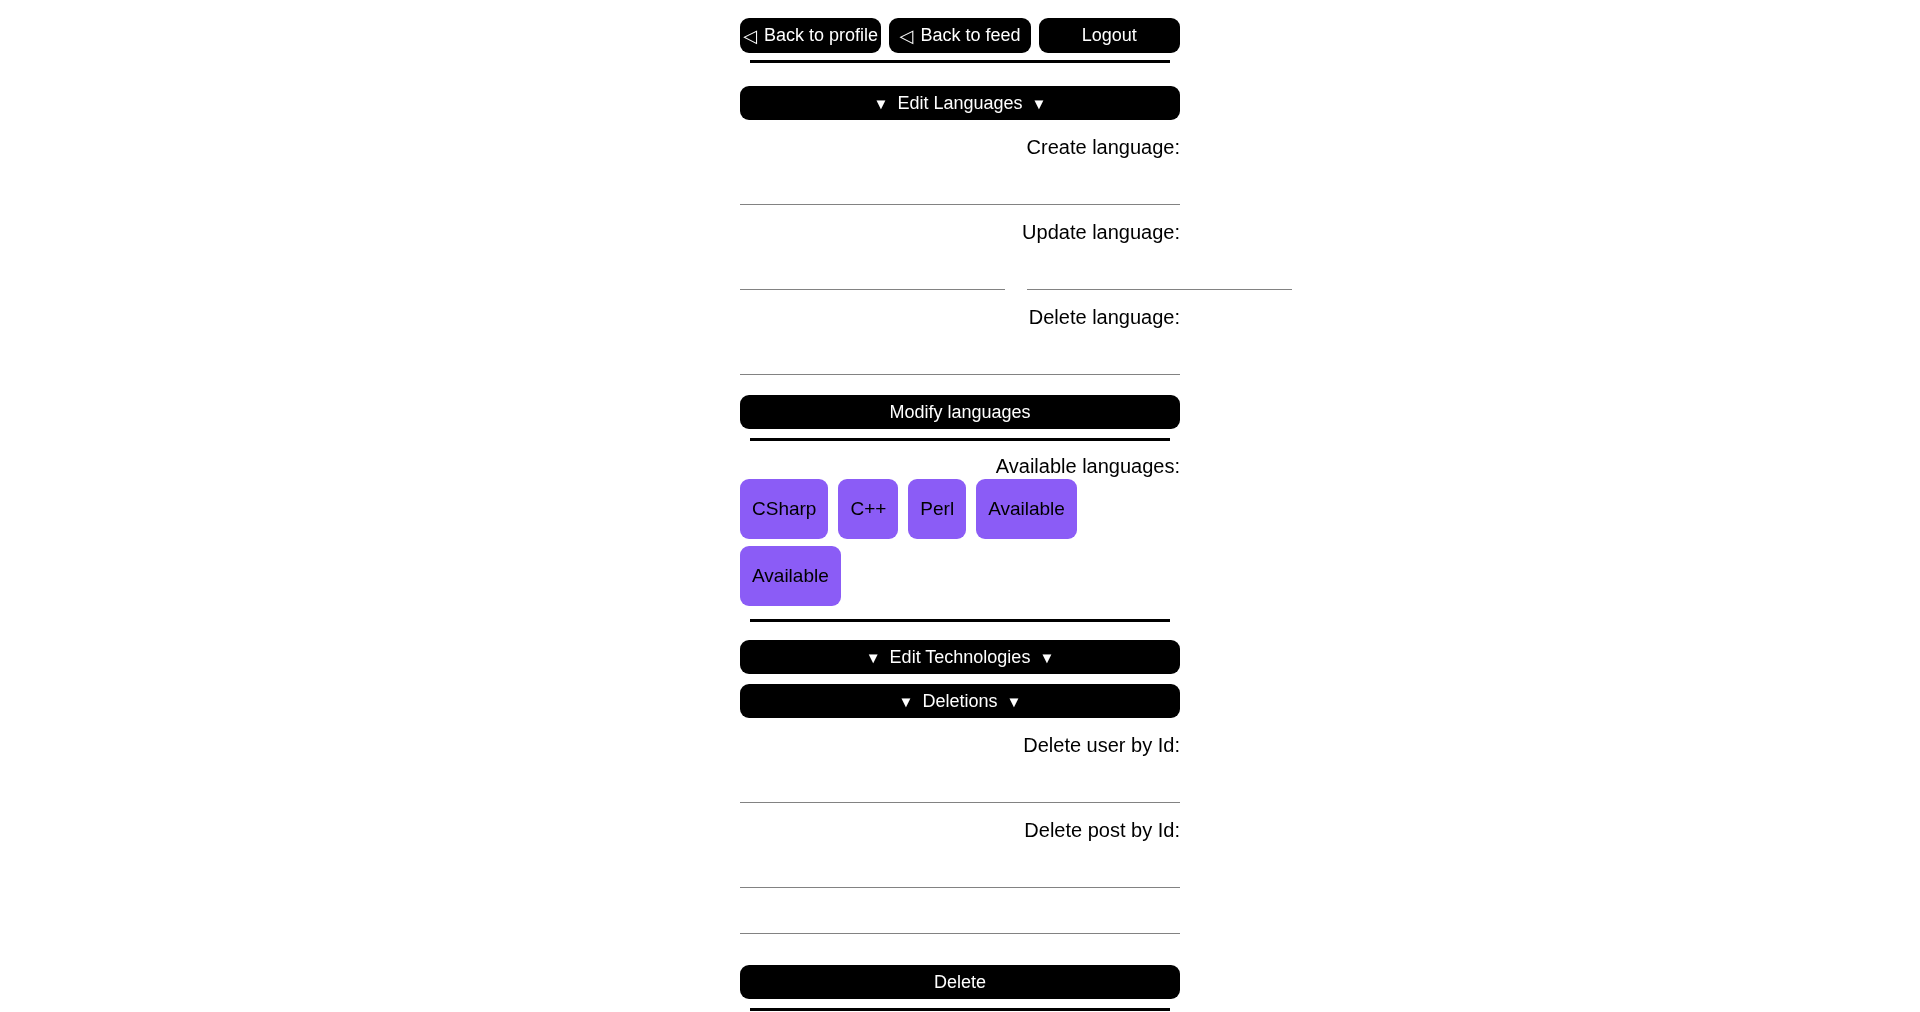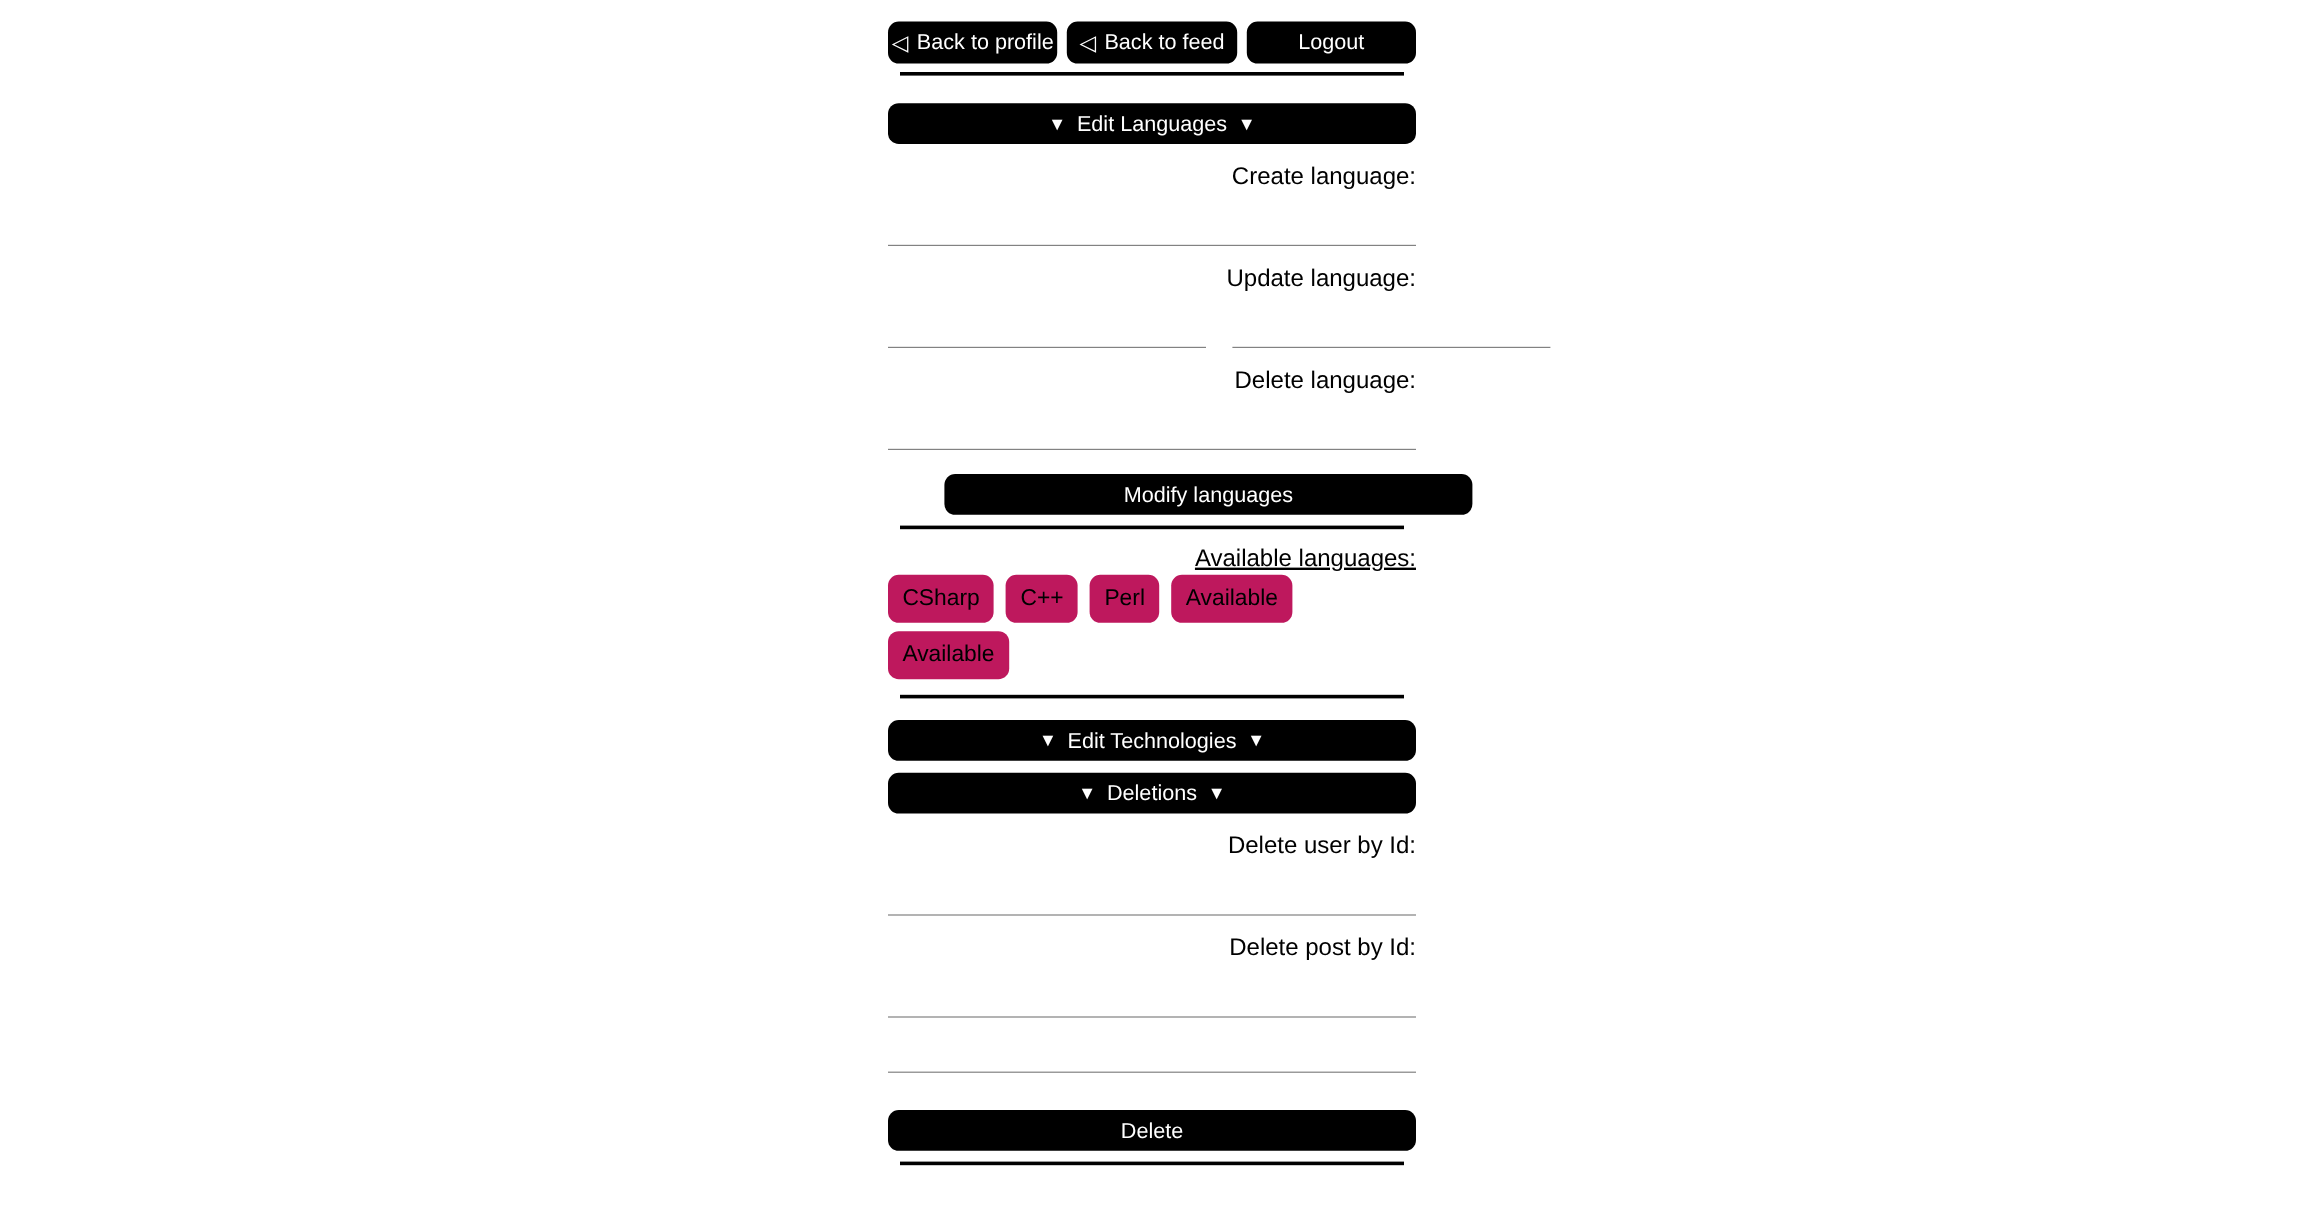--- a/index.html
+++ b/index.html
@@ -49,34 +49,34 @@
     height: 34px;
     background: #000000;
     color: #ffffff;
     border: none;
     border-radius: 9px;
     font-family: "Liberation Sans", sans-serif;
     font-size: 18px;
     cursor: pointer;
   }
   .bar.mt-23 { margin-top: 23px; }
-  .bar.mt-20 { margin-top: 20px; margin-left: 47px; }
+  .bar.mt-20 { margin-top: 20px; }
   .bar.mt-18 { margin-top: 18px; }
   .bar.mt-10 { margin-top: 10px; }
   .bar.mt-32 { margin-top: 31px; }
   .caret { font-size: 15px; line-height: 1; }
   
   .label {
     margin-top: 16px;
     font-size: 20px;
     line-height: 23px;
     color: #000000;
     text-align: right;
   }
-  .label.mt-14 { margin-top: 14px; text-decoration: underline; }
+  .label.mt-14 { margin-top: 14px; }
   
   .uinput {
     display: block;
     width: 100%;
     height: 42px;
     margin-top: 4px;
     border: none;
     border-bottom: 1px solid #828282;
     outline: none;
     background: transparent;
@@ -88,24 +88,24 @@
   .row { display: flex; gap: 22px; }
   .row .uinput { flex: 1; width: auto; }
   
   .tags {
     margin-top: 1px;
     display: flex;
     flex-wrap: wrap;
     gap: 7px 10px;
   }
   .tag {
-    background: #be185d;
+    background: #8b5cf6;
     color: #000000;
     border-radius: 9px;
-    padding: 9px 12px;
+    padding: 19px 12px;
     font-size: 19px;
     line-height: 22px;
     white-space: nowrap;
   }
   hr.thick.after-btn { margin-top: 9px; }
   hr.thick.after-tags { margin-top: 13px; }
 </style>
 </head>
 <body>
 

